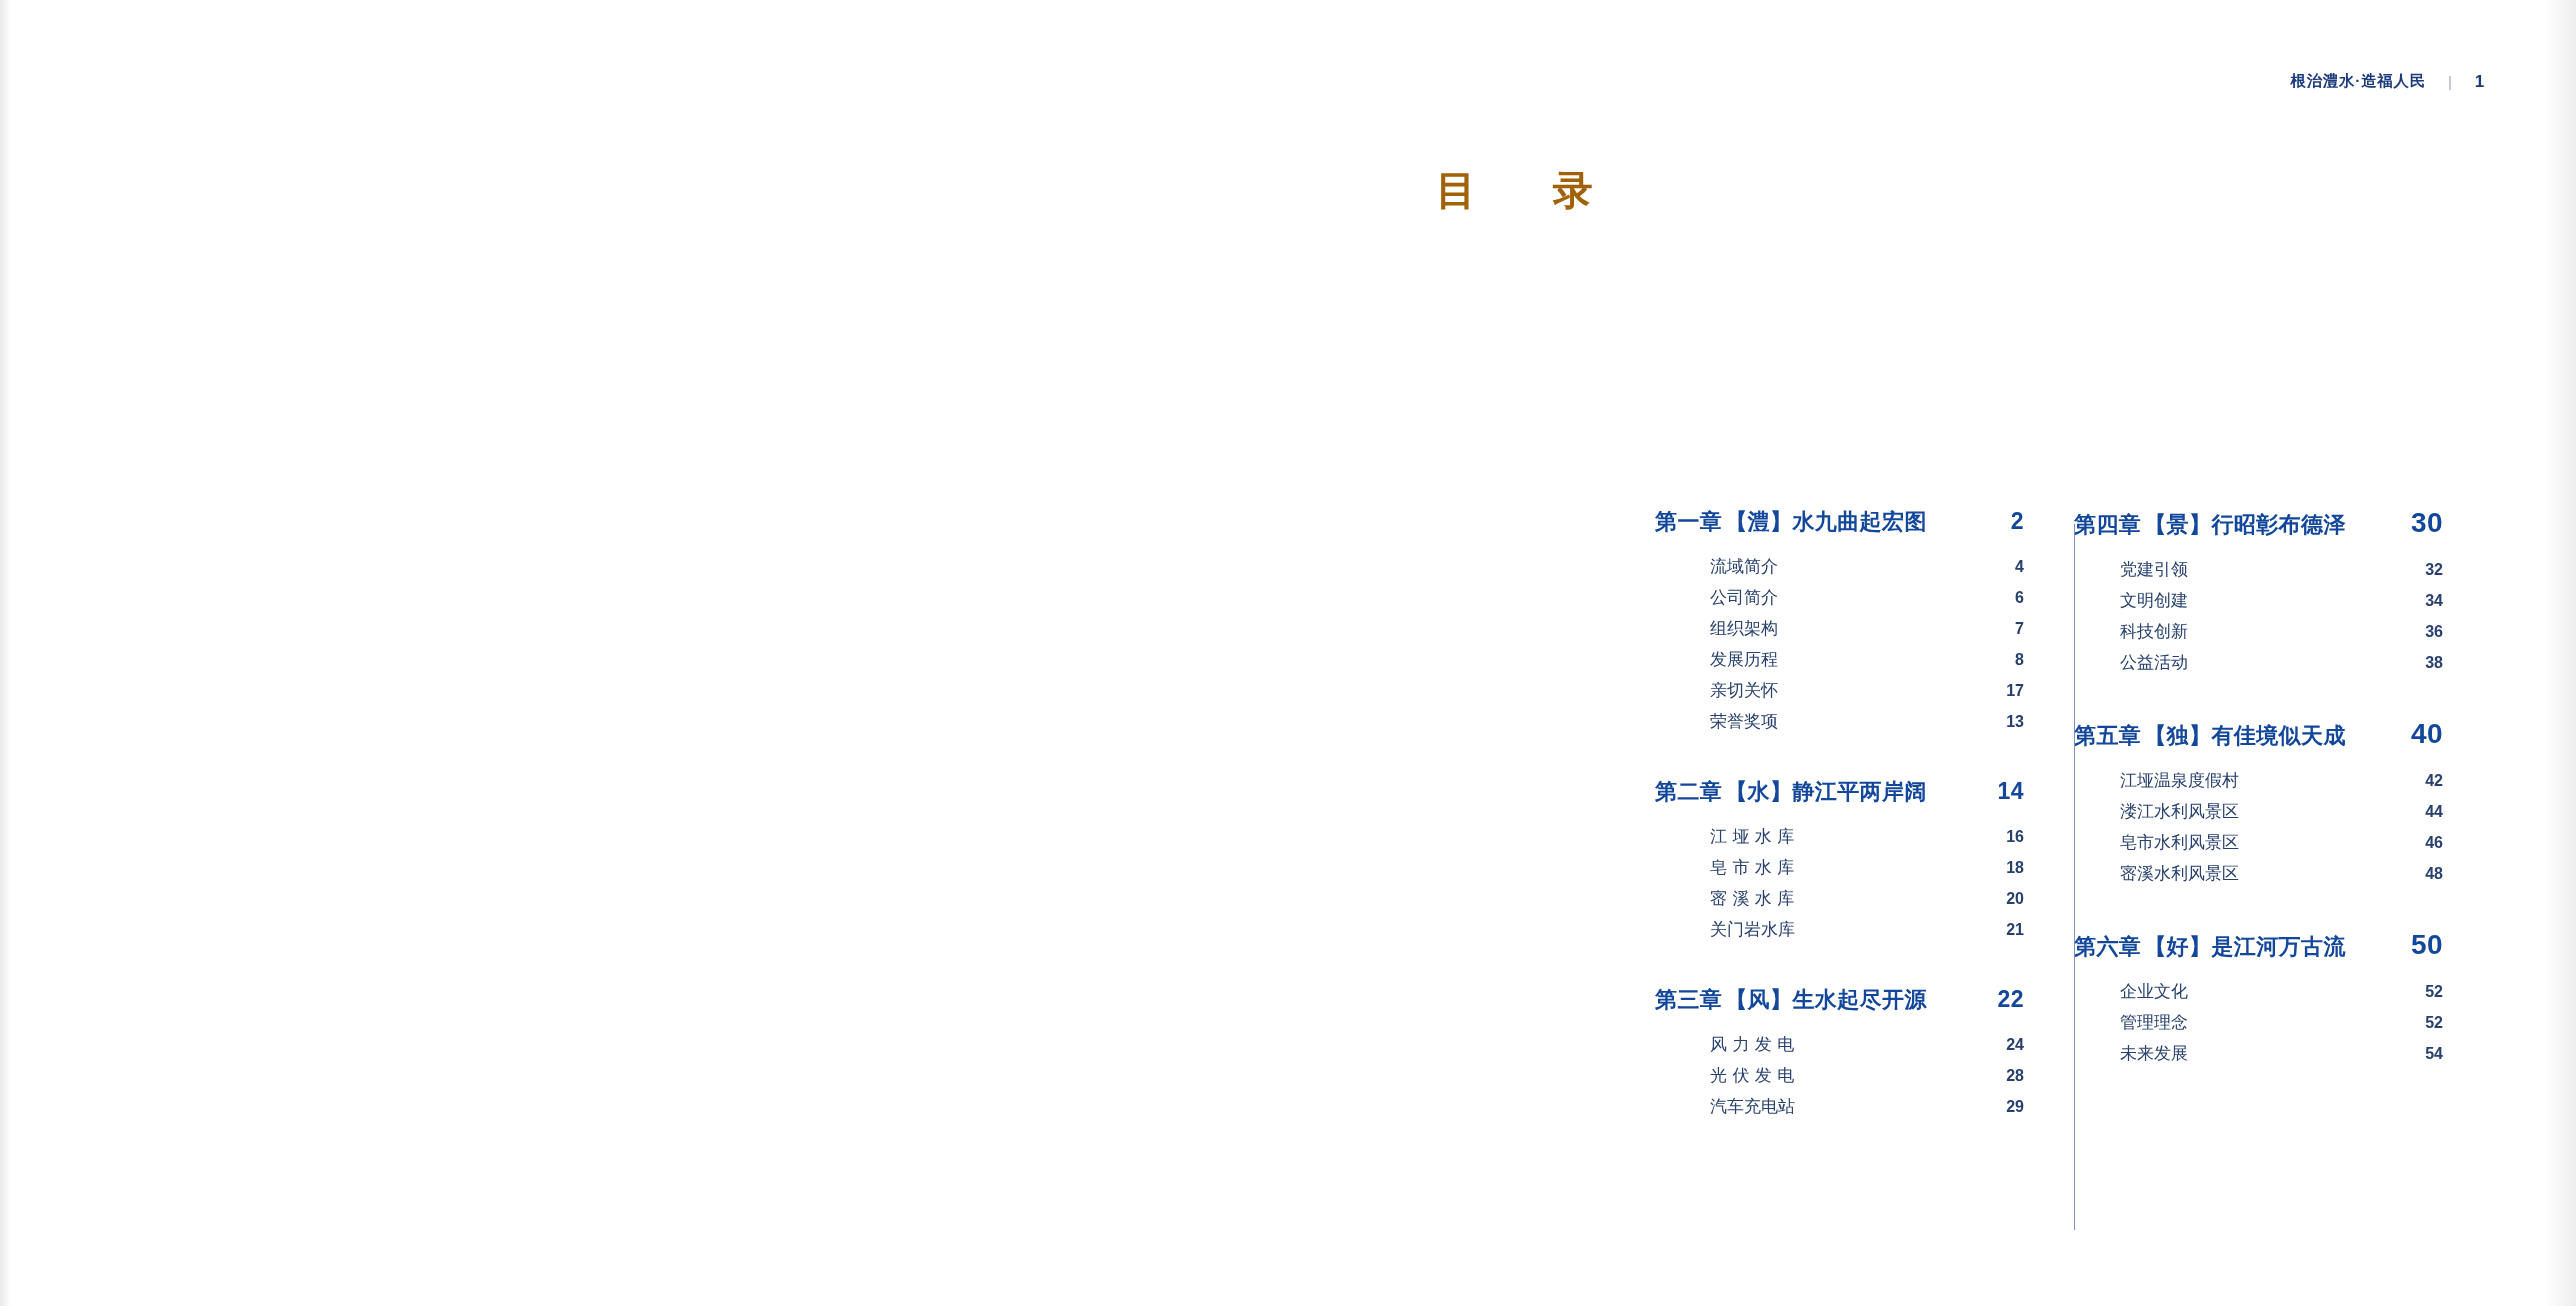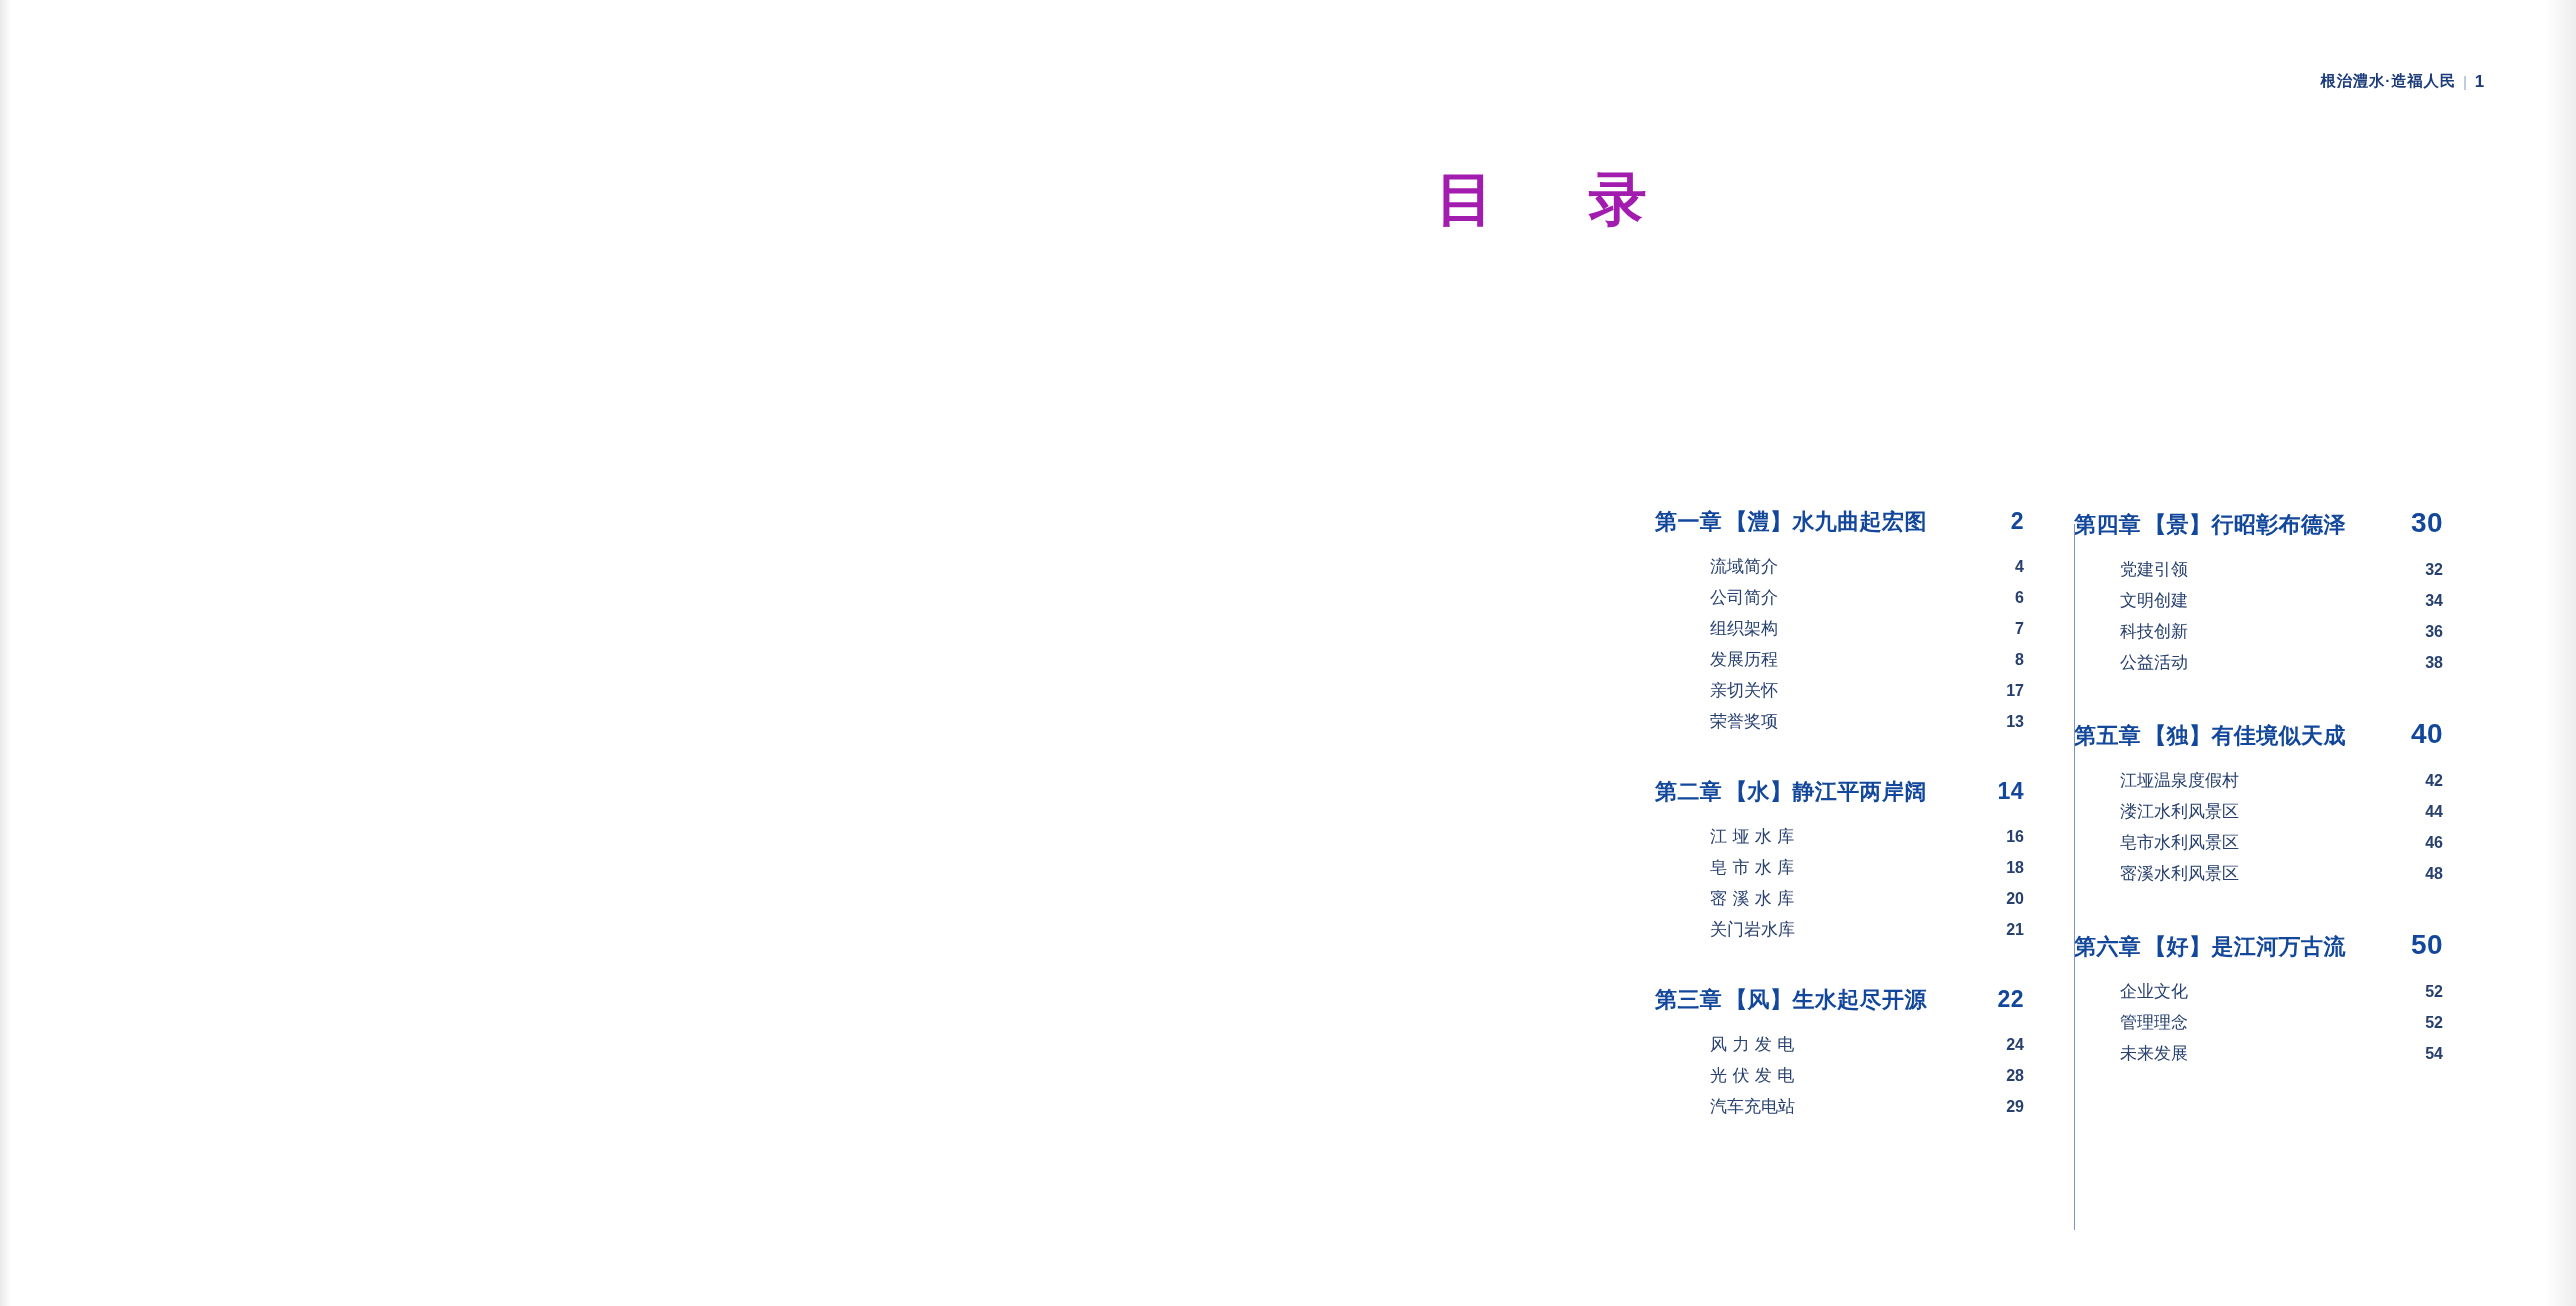--- a/index.html
+++ b/index.html
@@ -32,43 +32,43 @@
     pointer-events: none;
   }
 
   
   .running-head {
     position: absolute;
     top: 71px;
     right: 91px;
     display: flex;
     align-items: center;
-    gap: 7px;
+    gap: 22px;
     font-size: 15.4px;
     color: #1b3b7a;
     letter-spacing: 0.8px;
     font-weight: bold;
   }
   .running-head .rh-sep {
     color: #9fb0cd;
     font-weight: normal;
   }
   .running-head .rh-page {
     font-size: 17px;
     font-weight: bold;
   }
 
   
   .toc-title {
     position: absolute;
     top: 170px;
     left: 1436px;
-    font-size: 58px;
-    font-weight: bold;
-    color: #a21caf;
+    font-size: 40px;
+    font-weight: bold;
+    color: #a16207;
     letter-spacing: 18.4px;
     line-height: 1;
     font-family: "DejaVu Sans", "Liberation Sans", sans-serif;
   }
 
   
   .toc-columns {
     position: absolute;
     top: 507px;
     left: 1655px;

